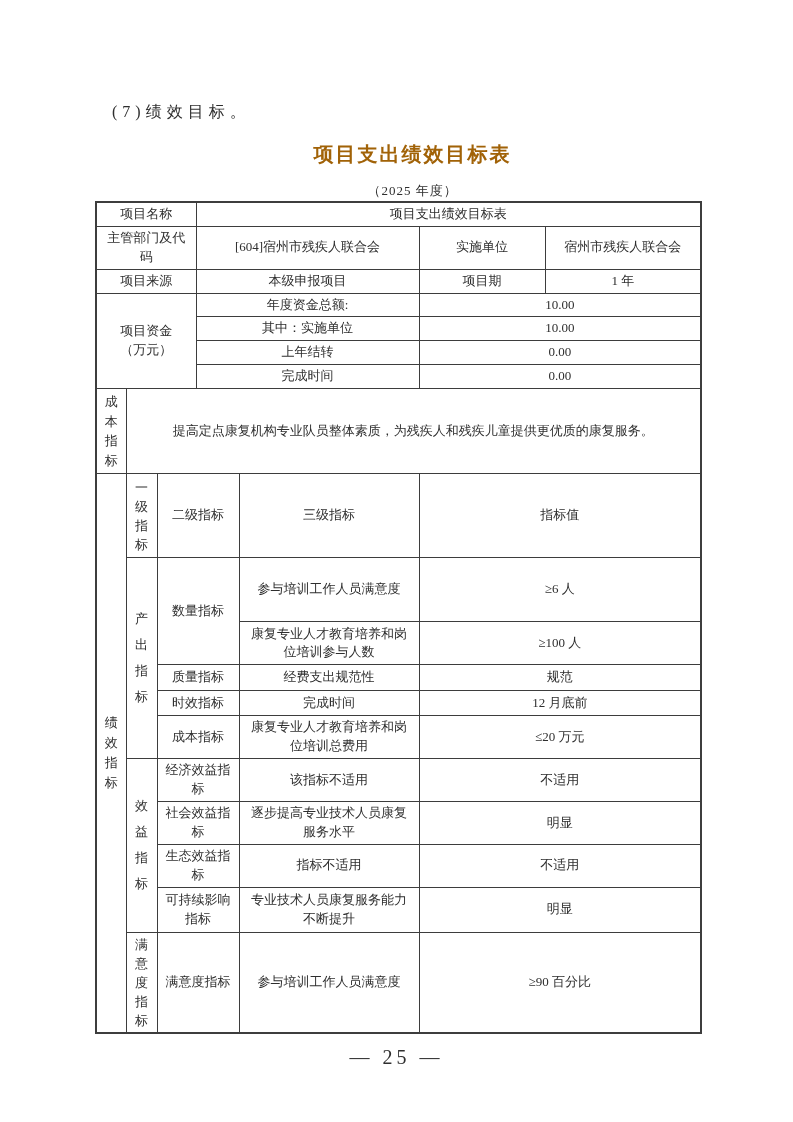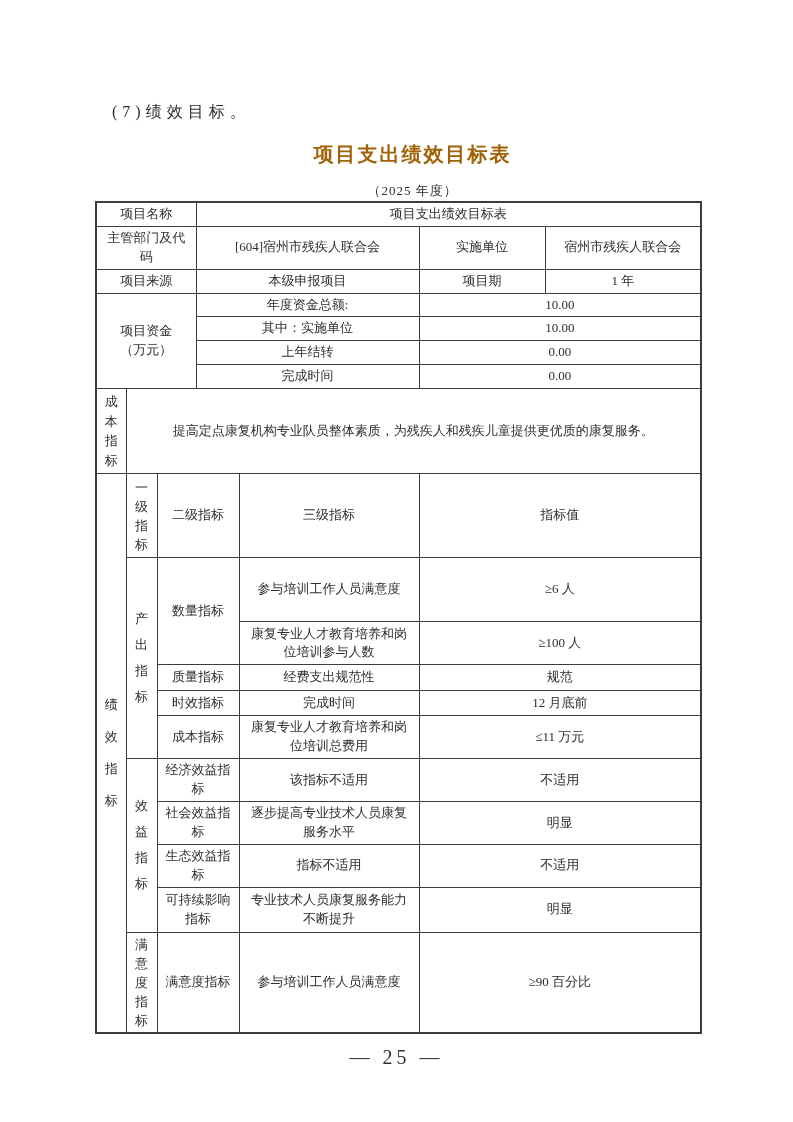--- a/index.html
+++ b/index.html
@@ -118,21 +118,21 @@
 
     <tr style="height:85px">
       <td>
             <span class="vt" style="line-height:19.5px">成本指标</span>
           </td>
       <td colspan="6" class="goal-cell">提高定点康复机构专业队员整体素质，为残疾人和残疾儿童提供更优质的康复服务。</td>
     </tr>
 
     <tr style="height:84px">
       <td rowspan="11">
-            <span class="vt" style="line-height:32px">绩效指标</span>
+            <span class="vt" style="line-height:20px">绩效指标</span>
           </td>
       <td>
             <span class="vt" style="line-height:19px">一级指标</span>
           </td>
       <td colspan="2">二级指标</td>
       <td>三级指标</td>
       <td colspan="2">指标值</td>
     </tr>
 
     <tr style="height:64px">
@@ -153,21 +153,21 @@
       <td colspan="2">规范</td>
     </tr>
     <tr style="height:25px">
       <td colspan="2">时效指标</td>
       <td>完成时间</td>
       <td colspan="2">12 月底前</td>
     </tr>
     <tr style="height:41px">
       <td colspan="2">成本指标</td>
       <td>康复专业人才教育培养和岗位培训总费用</td>
-      <td colspan="2">≤11 万元</td>
+      <td colspan="2">≤20 万元</td>
     </tr>
 
     <tr style="height:43px">
       <td rowspan="4">
             <span class="vt" style="line-height:26px">效益指标</span>
           </td>
       <td colspan="2">经济效益指标</td>
       <td>该指标不适用</td>
       <td colspan="2">不适用</td>
     </tr>

